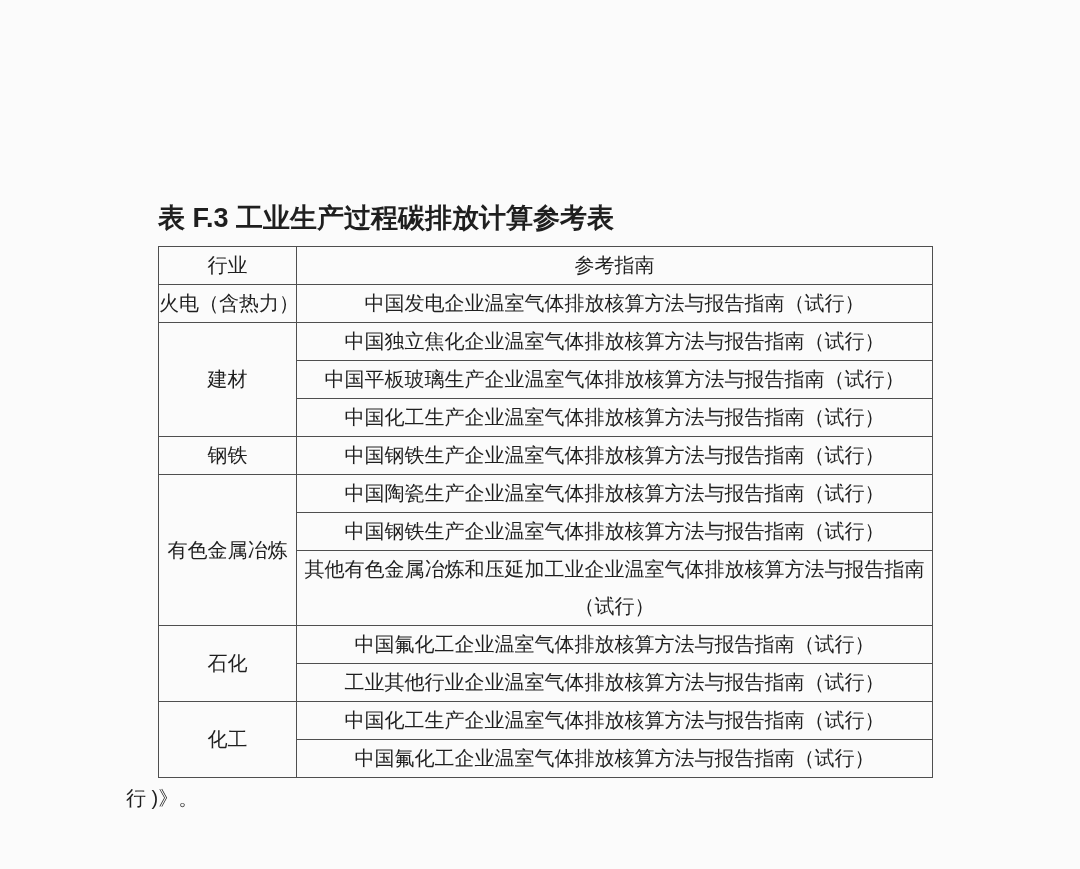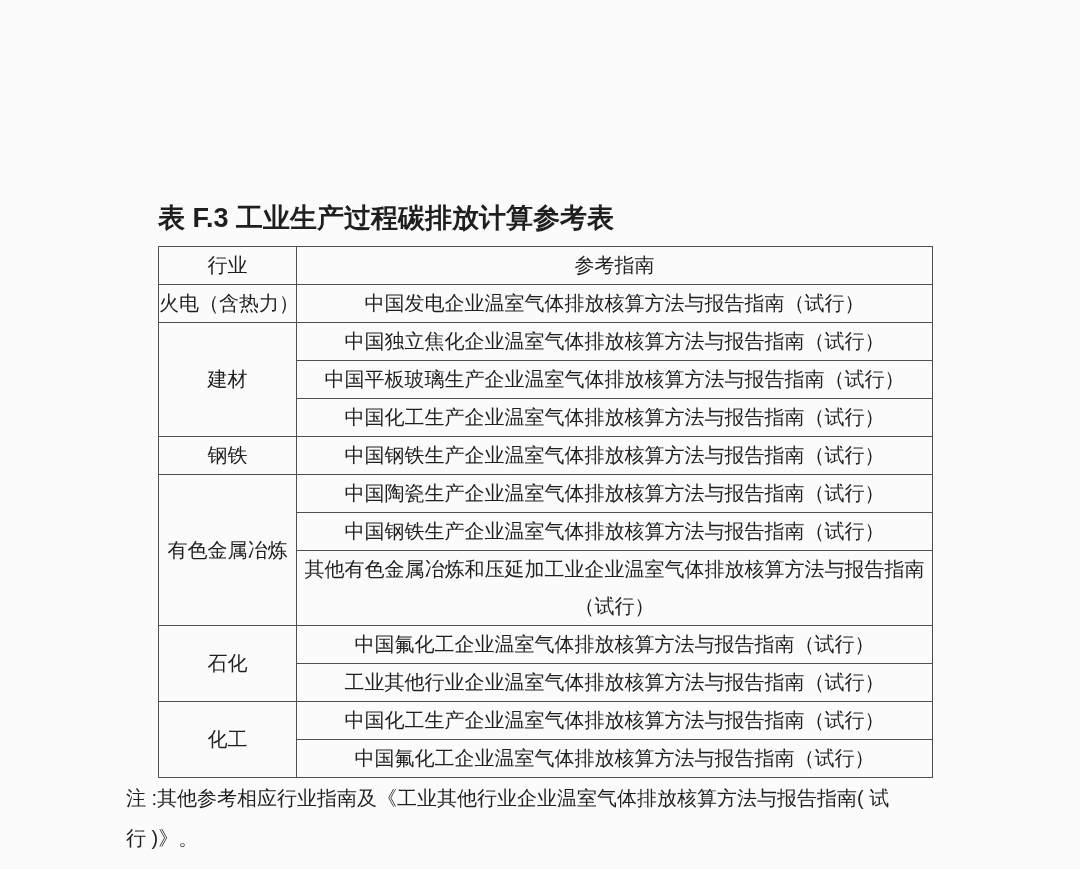--- a/index.html
+++ b/index.html
@@ -108,15 +108,14 @@
         <td class="industry-cell" rowspan="2">化工</td>
         <td class="guide-cell">中国化工生产企业温室气体排放核算方法与报告指南（试行）</td>
       </tr>
       <tr>
         <td class="guide-cell">中国氟化工企业温室气体排放核算方法与报告指南（试行）</td>
       </tr>
     </tbody>
 </table>
 
 <div class="doc-note">
-  <div>注 :其他参考相应行业指南及《工业其他行业企业温室气体排放核算方法与报告指南( 试</div>
   <div>行 )》。</div>
 </div>
 
 </body></html>

